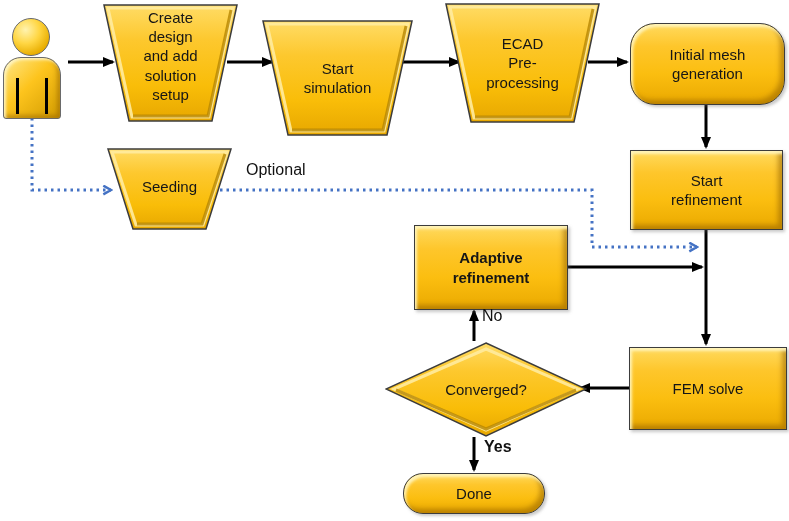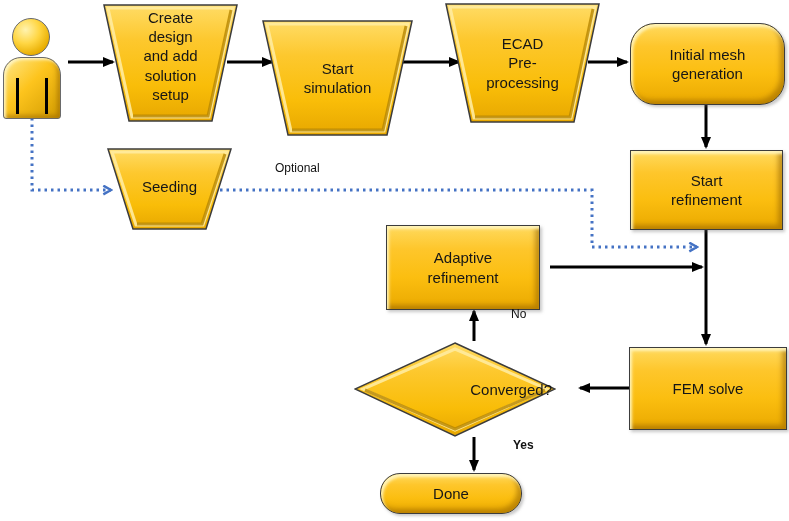--- a/index.html
+++ b/index.html
@@ -20,21 +20,21 @@
   .shape-hi{fill:none;stroke:#ffeb9e;stroke-width:3;opacity:.9;}
   .shape-dark{fill:none;stroke:#b68600;stroke-width:3;opacity:.8;}
   .rect,.pill{
     background:linear-gradient(180deg,#ffda5e 0%,#fec62b 28%,#fbbe10 62%,#eaa900 100%);
     border:1px solid #3c3c3c;
     box-shadow:inset 2px 3px 3px rgba(255,244,190,.95),
                inset -4px -4px 5px rgba(146,96,0,.55),
                2px 2px 3px rgba(100,100,100,.35);
   }
   .pill{border-radius:20px;}
-  .edge-label{position:absolute;z-index:2;font-size:12px;color:#111;margin-left:29px;}
+  .edge-label{position:absolute;z-index:2;font-size:16px;color:#111;}
   
   .person{position:absolute;left:0;top:0;width:66px;height:122px;z-index:1;}
   .person .head{
     position:absolute;left:12px;top:18px;width:36px;height:36px;border-radius:50%;
     background:radial-gradient(circle at 35% 30%,#fff3b0 0%,#ffd643 40%,#e8ad00 75%,#c89200 100%);
     border:1px solid #6a6a6a;
   }
   .person .body{
     position:absolute;left:3px;top:57px;width:56px;height:60px;
     border-radius:18px 18px 3px 3px;
@@ -136,39 +136,39 @@
       <polyline class="shape-dark" points="118,6 95,76 30,76"></polyline>
     </svg>
     <div class="label">Seeding</div>
   </div>
 
   <div class="node rect" style="left:630px;top:150px;width:151px;height:78px;">
     <div class="label">Start
 refinement</div>
   </div>
 
-  <div class="node rect" style="left:386px;top:225px;width:152px;height:83px;">
+  <div class="node rect" style="left:414px;top:225px;width:152px;height:83px;font-weight:bold;">
     <div class="label">Adaptive
 refinement</div>
   </div>
 
   <div class="node rect" style="left:629px;top:347px;width:156px;height:81px;">
     <div class="label">FEM solve</div>
   </div>
 
-  <div class="node" style="left:354px;top:342px;width:202px;height:95px;justify-content:flex-end;">
+  <div class="node" style="left:385px;top:342px;width:202px;height:95px;">
     <svg class="shape" width="202" height="95">
       <polygon class="shape-fill" points="101,1 201,47 101,94 1,47"></polygon>
       <polygon class="shape-hi" points="101,7 193,47 101,88 9,47"></polygon>
       <polyline class="shape-dark" points="191,48 101,87 11,48"></polyline>
     </svg>
     <div class="label">Converged?</div>
   </div>
 
-  <div class="node pill" style="left:380px;top:473px;width:140px;height:39px;align-items:center;">
+  <div class="node pill" style="left:403px;top:473px;width:140px;height:39px;align-items:center;">
     <div class="label">Done</div>
   </div>
 
   <div class="edge-label" style="left:246px;top:161px;">Optional</div>
   <div class="edge-label" style="left:482px;top:307px;">No</div>
   <div class="edge-label" style="left:484px;top:438px;font-weight:bold;">Yes</div>
 
 </div>
 
 </body></html>

